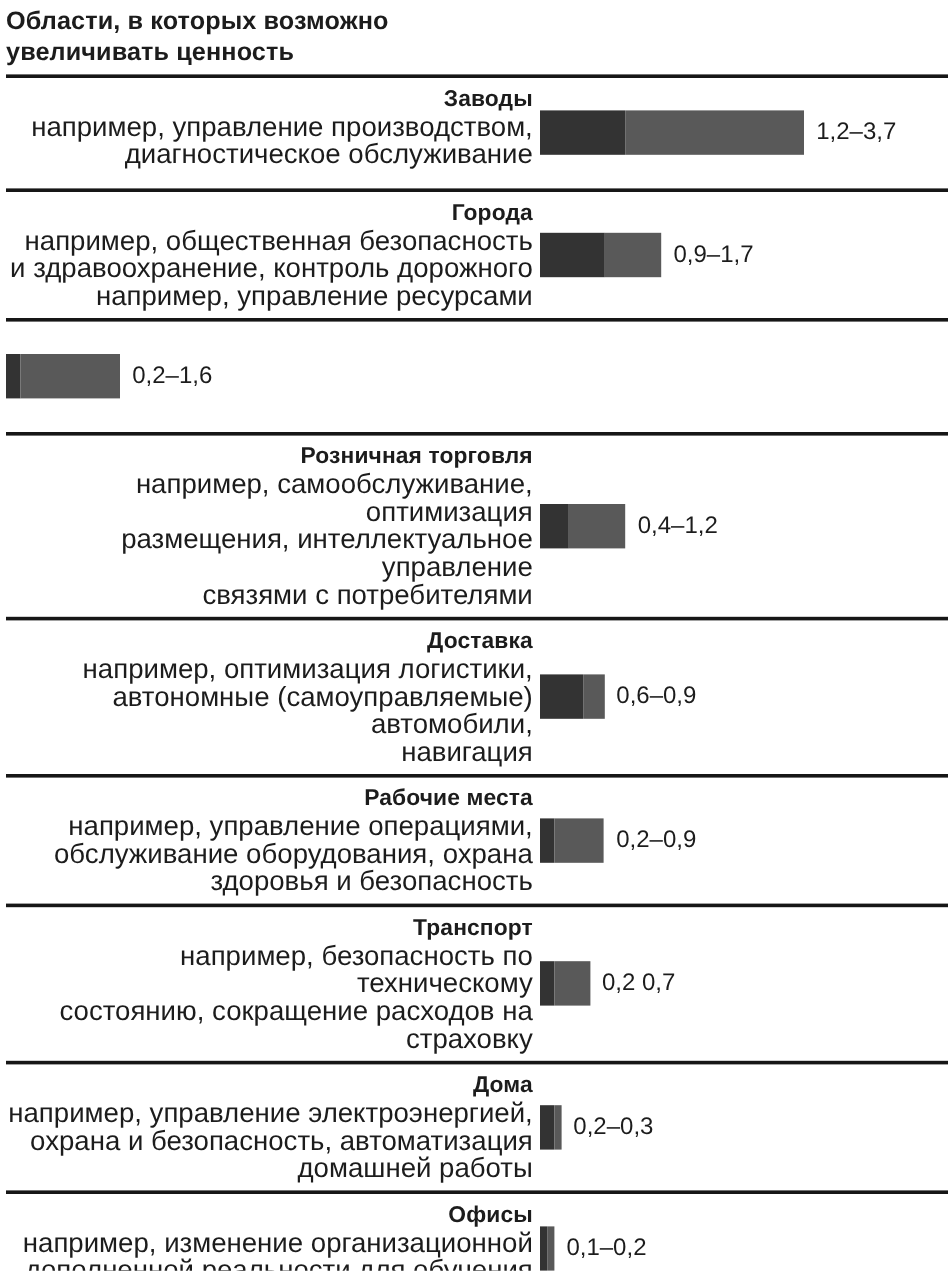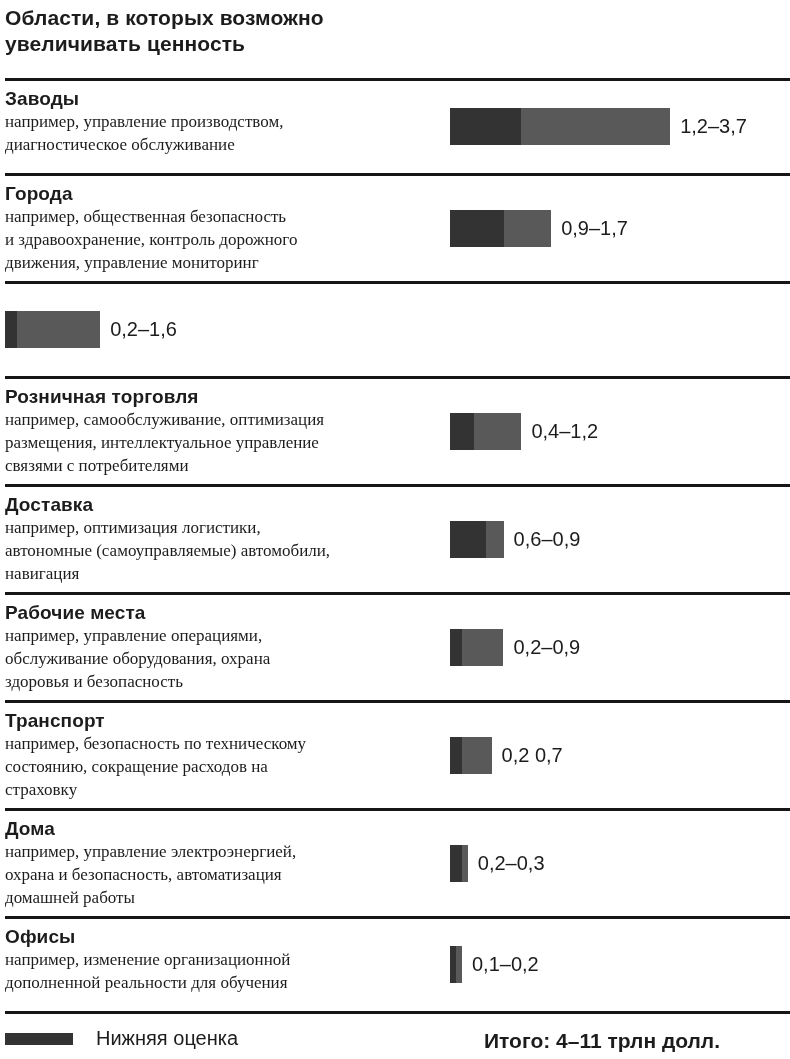--- a/index.html
+++ b/index.html
@@ -5,29 +5,29 @@
   html, body { margin:0; padding:0; background:#ffffff; }
   body {
     width:790px; height:1059px; overflow:hidden;
     font-family:"Liberation Sans","DejaVu Sans",sans-serif;
     color:#1c1c1c;
     -webkit-font-smoothing:antialiased;
   }
   .page { padding:5px 0 0 5px; box-sizing:border-box; width:790px; }
 
   
-  .chart-header { display:flex; align-items:flex-start; padding-bottom:21px; }
+  .chart-header { display:flex; align-items:flex-start; padding-bottom:5px; }
   .chart-title { width:470px; font-weight:bold; font-size:21px; line-height:26px; letter-spacing:0.1px; }
   .value-header { flex:1; font-weight:bold; font-size:21px; line-height:24px; padding-top:11px; }
 
   
   .row { display:flex; border-top:3px solid #161616; padding:6px 0 7px; min-height:95px; box-sizing:border-box; }
-  .row-text { flex:1; padding-right:6px; }
+  .row-text { flex:1; padding-right:6px;text-align:right; }
   .row-category { font-weight:bold; font-size:19px; line-height:23px; letter-spacing:0.1px; }
-  .row-description { font-size:17px; line-height:23px;font-family:Liberation Serif, serif; }
+  .row-description { font-size:23px; line-height:23px; }
   .row-bar-area { width:340px; display:flex; align-items:center; box-sizing:border-box; }
   .bar { display:flex; height:37px; flex:none; }
   .bar-seg-low  { background:var(--lower,#333); height:100%; flex:none; }
   .bar-seg-high { background:var(--upper,#595959); height:100%; flex:none; }
   .bar-label { margin-left:10px; font-size:20px; white-space:nowrap; }
 
   
   .chart-footer { display:flex; border-top:3px solid #161616; padding-top:13px; }
   .legend { flex:1; }
   .legend-item { display:flex; align-items:center; }
@@ -65,21 +65,21 @@
       <div class="bar-label">1,2–3,7</div>
     </div>
   </div>
 
   <div class="row">
     <div class="row-text">
       <div class="row-category">Города</div>
       <div class="row-description">
             <div>например, общественная безопасность</div>
             <div>и здравоохранение, контроль дорожного</div>
-            <div>движения, управление мониторинг</div>
+            <div>например, управление ресурсами</div>
           </div>
     </div>
     <div class="row-bar-area">
       <div class="bar">
         <div class="bar-seg-low" style="width: 53.6px;"></div>
         <div class="bar-seg-high" style="width: 47.6px;"></div>
       </div>
       <div class="bar-label">0,9–1,7</div>
     </div>
   </div>

